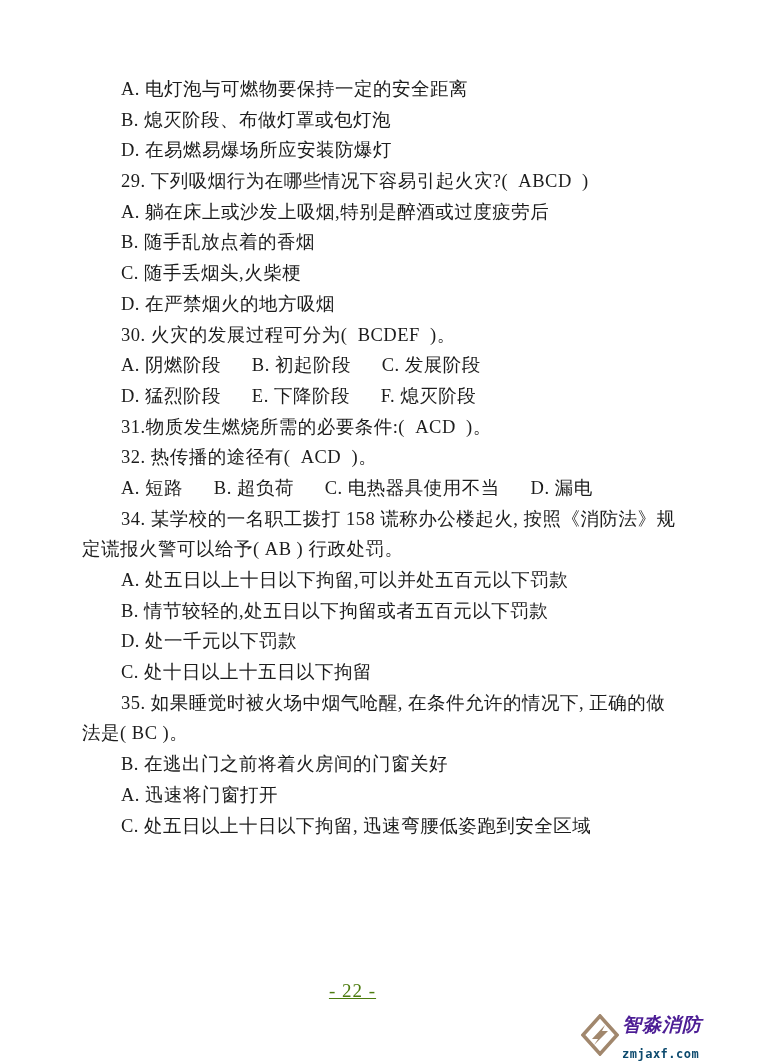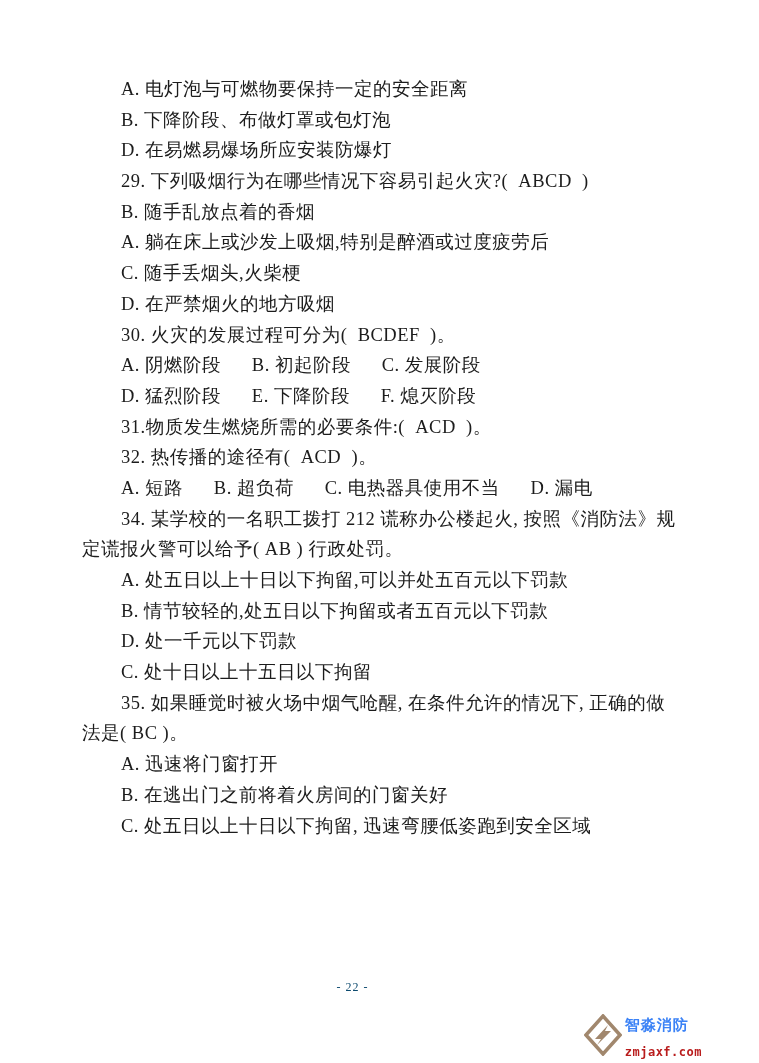--- a/index.html
+++ b/index.html
@@ -25,79 +25,81 @@
     letter-spacing: 0.5px;
     white-space: pre;
   }
   .line.indent { padding-left: 39px; }
   .footer {
     position: absolute;
     top: 980px;
     left: 0;
     width: 100%;
     text-align: center;
-    font-size: 12px;
+    font-size: 19px;
     letter-spacing: 1px;
-    color: #0c4a6e;
+    color: #4d7c0f;
+    text-decoration: underline;
   }
   .watermark {
     position: absolute;
     right: 3px;
     bottom: 3px;
     display: flex;
     align-items: center;
     gap: 3px;
   }
   .wm-text { line-height: 1; }
   .wm-brand {
     font-family: "Liberation Sans", "DejaVu Sans", sans-serif;
     font-weight: bold;
-    font-size: 15px;
-    color: #3b82f6;
+    font-size: 19px;
+    color: #4c1d95;
     letter-spacing: 1px;
+    font-style: italic;
   }
   .wm-domain {
     font-family: "DejaVu Sans Mono", "Liberation Mono", monospace;
     font-weight: bold;
     font-size: 12px;
-    color: #b91c1c;
+    color: #0c4a6e;
     margin-top: 14px;
     letter-spacing: 0.5px;
   }
 </style>
 </head>
 <body>
 
 <div class="page">
 
   <div class="content" id="lines">
       <div class="line indent">A. 电灯泡与可燃物要保持一定的安全距离</div>
-      <div class="line indent">B. 下降阶段、布做灯罩或包灯泡</div>
+      <div class="line indent">B. 熄灭阶段、布做灯罩或包灯泡</div>
       <div class="line indent">D. 在易燃易爆场所应安装防爆灯</div>
       <div class="line indent">29. 下列吸烟行为在哪些情况下容易引起火灾?(  ABCD  )</div>
+      <div class="line indent">A. 躺在床上或沙发上吸烟,特别是醉酒或过度疲劳后</div>
       <div class="line indent">B. 随手乱放点着的香烟</div>
-      <div class="line indent">A. 躺在床上或沙发上吸烟,特别是醉酒或过度疲劳后</div>
       <div class="line indent">C. 随手丢烟头,火柴梗</div>
       <div class="line indent">D. 在严禁烟火的地方吸烟</div>
       <div class="line indent">30. 火灾的发展过程可分为(  BCDEF  )。</div>
       <div class="line indent">A. 阴燃阶段      B. 初起阶段      C. 发展阶段</div>
       <div class="line indent">D. 猛烈阶段      E. 下降阶段      F. 熄灭阶段</div>
       <div class="line indent">31.物质发生燃烧所需的必要条件:(  ACD  )。</div>
       <div class="line indent">32. 热传播的途径有(  ACD  )。</div>
       <div class="line indent">A. 短路      B. 超负荷      C. 电热器具使用不当      D. 漏电</div>
-      <div class="line indent">34. 某学校的一名职工拨打 212 谎称办公楼起火, 按照《消防法》规</div>
+      <div class="line indent">34. 某学校的一名职工拨打 158 谎称办公楼起火, 按照《消防法》规</div>
       <div class="line">定谎报火警可以给予( AB ) 行政处罚。</div>
       <div class="line indent">A. 处五日以上十日以下拘留,可以并处五百元以下罚款</div>
       <div class="line indent">B. 情节较轻的,处五日以下拘留或者五百元以下罚款</div>
       <div class="line indent">D. 处一千元以下罚款</div>
       <div class="line indent">C. 处十日以上十五日以下拘留</div>
       <div class="line indent">35. 如果睡觉时被火场中烟气呛醒, 在条件允许的情况下, 正确的做</div>
       <div class="line">法是( BC )。</div>
+      <div class="line indent">B. 在逃出门之前将着火房间的门窗关好</div>
       <div class="line indent">A. 迅速将门窗打开</div>
-      <div class="line indent">B. 在逃出门之前将着火房间的门窗关好</div>
       <div class="line indent">C. 处五日以上十日以下拘留, 迅速弯腰低姿跑到安全区域</div>
     </div>
 
   <div class="footer">- 22 -</div>
 
   <div class="watermark">
     <span>
       <svg width="38" height="42" viewBox="0 0 38 42" aria-hidden="true">
         <path d="M19 2 L36 21 L19 40 L2 21 Z" fill="none" stroke="#a1876d" stroke-width="3.5"></path>
         <path d="M24 11 L11 25 L17 25 L13 31 L27 17 L21 17 Z" fill="#a1876d"></path>

